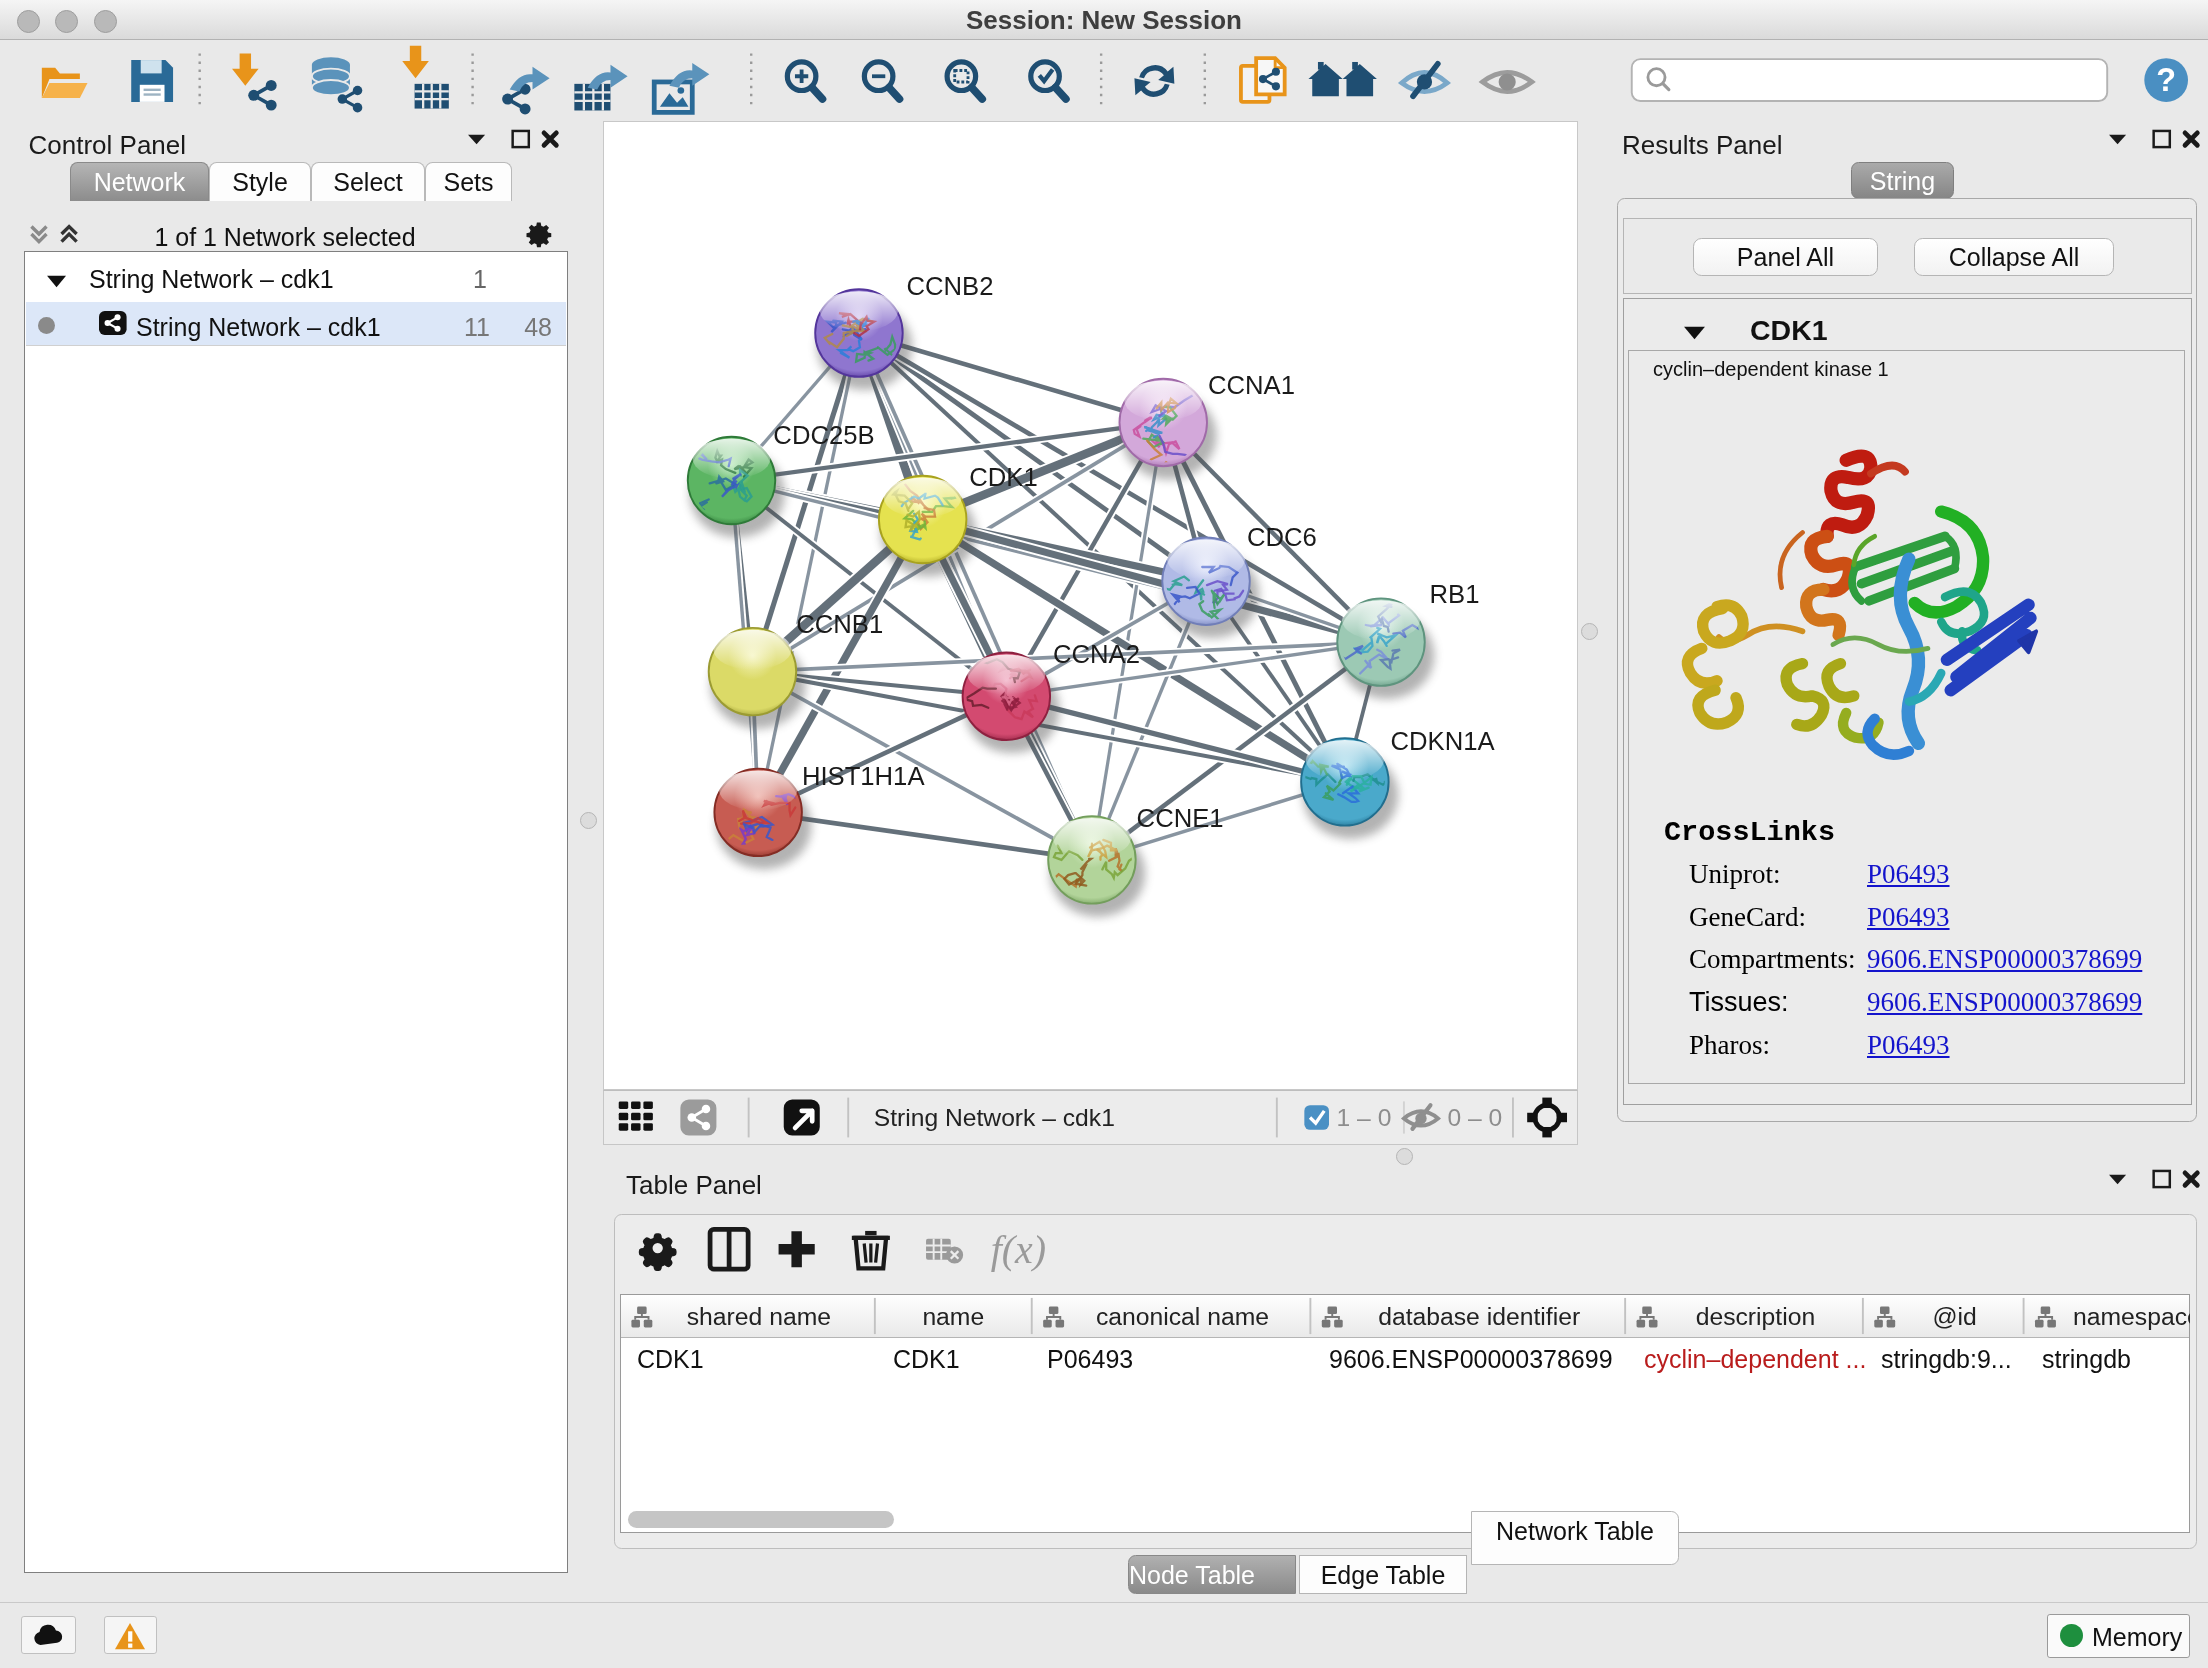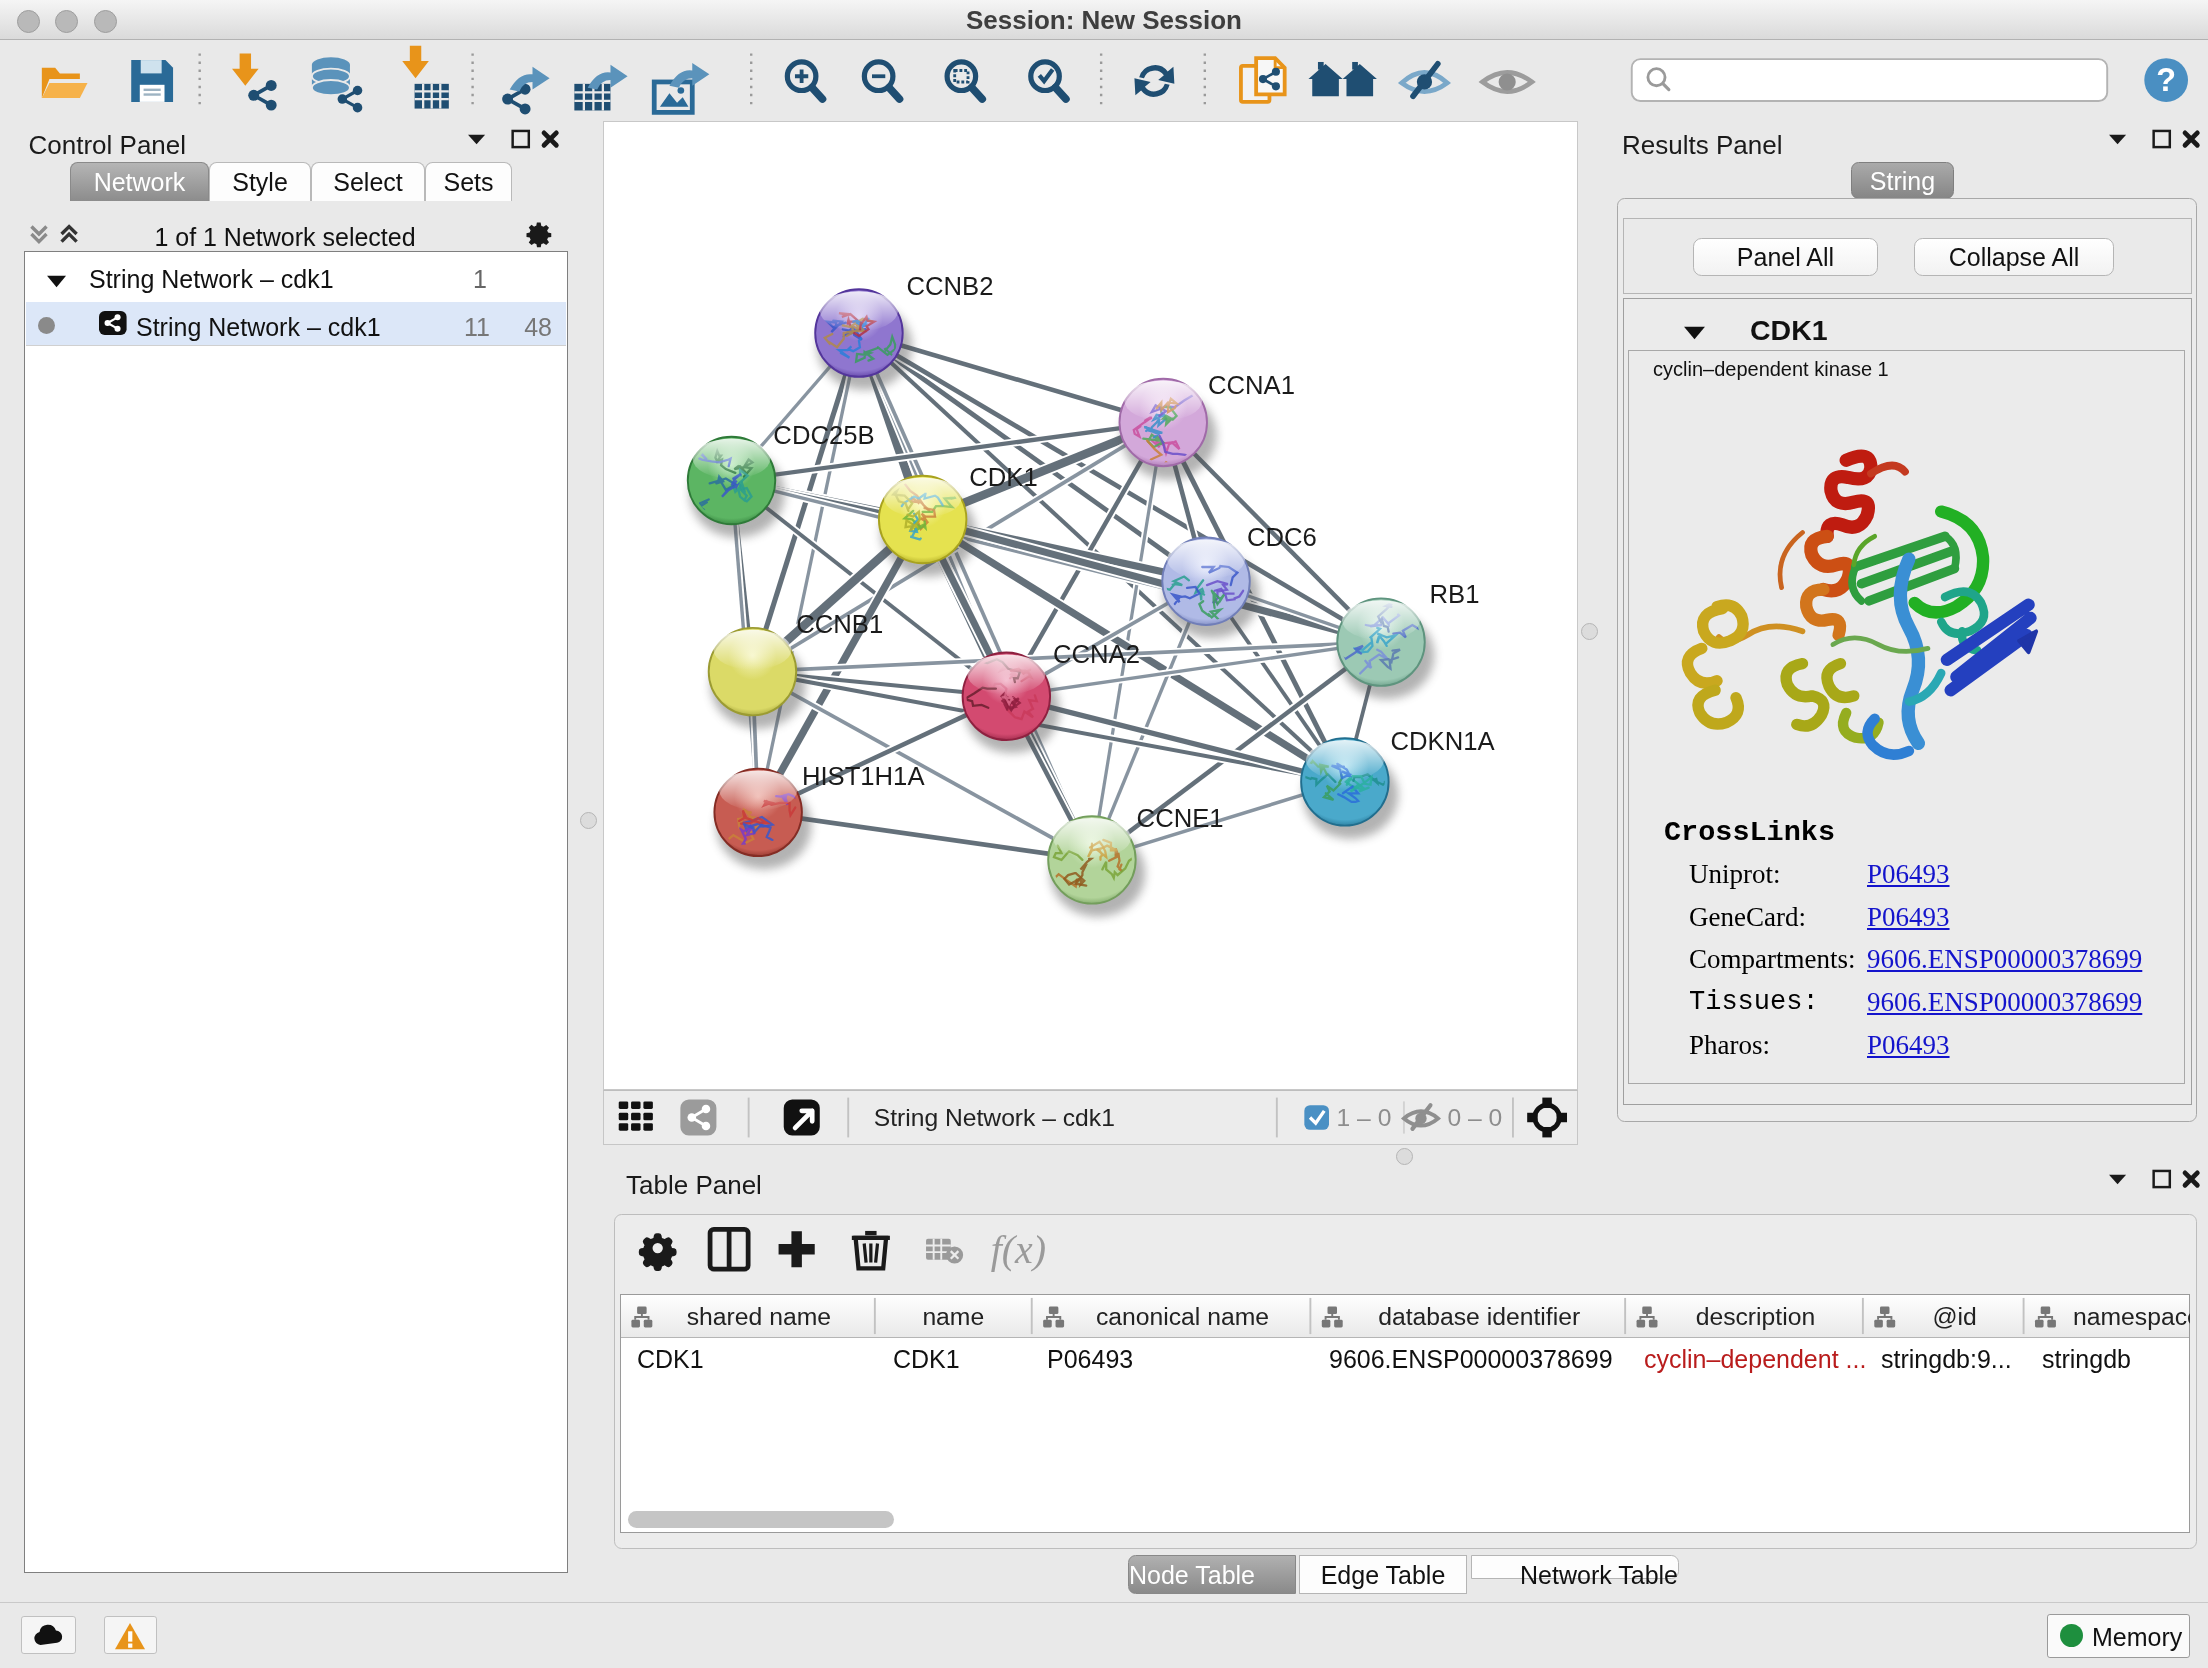--- a/index.html
+++ b/index.html
@@ -616,21 +616,21 @@
       <path d="M282 214 q-30 8 -52 -4 q-26 -14 -48 0" stroke="#6aa84f" stroke-width="5"></path>
     </g>
   </svg>
 <div class="abs" style="left:1664px;top:816px;width:285px;font-family:Liberation Mono, monospace;font-size:28.5px;font-weight:bold;color:#000">CrossLinks</div>
 <div class="abs" style="left:1689px;top:859px;width:181px;font-family:'Liberation Serif',serif;font-size:27px;color:#000">Uniprot:</div>
 <div class="abs" style="left:1867px;top:859px;width:323px;font-family:'Liberation Serif',serif;font-size:27px;color:#000"><span style="color:#1414cc;text-decoration:underline">P06493</span></div>
 <div class="abs" style="left:1689px;top:902px;width:181px;font-family:'Liberation Serif',serif;font-size:27px;color:#000">GeneCard:</div>
 <div class="abs" style="left:1867px;top:902px;width:323px;font-family:'Liberation Serif',serif;font-size:27px;color:#000"><span style="color:#1414cc;text-decoration:underline">P06493</span></div>
 <div class="abs" style="left:1689px;top:944px;width:181px;font-family:'Liberation Serif',serif;font-size:27px;color:#000">Compartments:</div>
 <div class="abs" style="left:1867px;top:944px;width:323px;font-family:'Liberation Serif',serif;font-size:27px;color:#000"><span style="color:#1414cc;text-decoration:underline">9606.ENSP00000378699</span></div>
-<div class="abs" style="left:1689px;top:987px;width:181px;font-family:Liberation Mono, monospace;font-size:27px;color:#000">Tissues:</div>
+<div class="abs" style="left:1689px;top:987px;width:181px;font-family:Liberation Sans, sans-serif;font-size:27px;color:#000">Tissues:</div>
 <div class="abs" style="left:1867px;top:987px;width:323px;font-family:'Liberation Serif',serif;font-size:27px;color:#000"><span style="color:#1414cc;text-decoration:underline">9606.ENSP00000378699</span></div>
 <div class="abs" style="left:1689px;top:1030px;width:181px;font-family:'Liberation Serif',serif;font-size:27px;color:#000">Pharos:</div>
 <div class="abs" style="left:1867px;top:1030px;width:323px;font-family:'Liberation Serif',serif;font-size:27px;color:#000"><span style="color:#1414cc;text-decoration:underline">P06493</span></div>
 <div class="abs ptitle" style="left:626px;top:1170px;width:285px">Table Panel</div>
 <svg class="abs" style="left:2109px;top:1167px" width="95" height="25" viewBox="0 0 100 26">
     <path d="M0 8 L18 8 L9 18 Z" fill="#1a1a1a"></path>
     <rect x="47" y="4" width="17" height="17" fill="none" stroke="#1a1a1a" stroke-width="2.6"></rect>
     <path d="M80 6 L93 19 M93 6 L80 19" stroke="#1a1a1a" stroke-width="5" stroke-linecap="round"></path>
   </svg>
 <div class="abs" style="left:614px;top:1214px;width:1583px;height:335px;background:#ececec;border:1px solid #bdbdbd;border-radius:7.6px"></div>
@@ -711,21 +711,21 @@
 <div class="abs" style="left:637px;top:1345px;width:295px;font-size:25px;color:#111;white-space:nowrap;overflow:hidden">CDK1</div>
 <div class="abs" style="left:893px;top:1345px;width:295px;font-size:25px;color:#111;white-space:nowrap;overflow:hidden">CDK1</div>
 <div class="abs" style="left:1047px;top:1345px;width:295px;font-size:25px;color:#111;white-space:nowrap;overflow:hidden">P06493</div>
 <div class="abs" style="left:1329px;top:1345px;width:295px;font-size:25px;color:#111;white-space:nowrap;overflow:hidden">9606.ENSP00000378699</div>
 <div class="abs" style="left:1644px;top:1345px;width:295px;font-size:25px;color:#b91c1c;white-space:nowrap;overflow:hidden">cyclin–dependent ...</div>
 <div class="abs" style="left:1881px;top:1345px;width:295px;font-size:25px;color:#111;white-space:nowrap;overflow:hidden">stringdb:9...</div>
 <div class="abs" style="left:2042px;top:1345px;width:295px;font-size:25px;color:#111;white-space:nowrap;overflow:hidden">stringdb</div>
 <div class="abs" style="left:628px;top:1511px;width:266px;height:17px;background:#c5c5c5;border-radius:8.6px"></div>
 <div class="abs" style="left:1128px;top:1555px;width:168px;height:39px;line-height:39px;text-align:left;font-size:25px;color:#fff;background:linear-gradient(#b0b0b0,#8a8a8a);border:1px solid #888;border-radius:7.6px 0 0 7.6px">Node Table</div>
 <div class="abs" style="left:1299px;top:1555px;width:168px;height:39px;line-height:39px;text-align:center;font-size:25px;color:#111;background:#fdfdfd;border:1px solid #b5b5b5">Edge Table</div>
-<div class="abs" style="left:1471px;top:1555px;width:208px;height:24px;line-height:39px;text-align:right;font-size:25px;color:#111;background:#fdfdfd;border:1px solid #b5b5b5;border-radius:0 7.6px 7.6px 0">Network Table</div>
+<div class="abs" style="left:1471px;top:1511px;width:208px;height:54px;line-height:39px;text-align:center;font-size:25px;color:#111;background:#fdfdfd;border:1px solid #b5b5b5;border-radius:0 7.6px 7.6px 0">Network Table</div>
 <div class="abs" style="left:0;top:1602px;width:2208px;height:1px;background:#c9c9c9"></div>
 <div class="abs" style="left:21px;top:1616px;width:55px;height:38px;background:#f5f5f5;border:1px solid #c0c0c0;border-radius:2.9px"></div>
 <svg class="abs" style="left:31px;top:1624px" width="34" height="23" viewBox="0 0 36 24">
     <path fill="#111" d="M10 22 a7 7 0 0 1 -1 -13.8 a9 9 0 0 1 17.4 -1.4 a6.5 6.5 0 0 1 1.2 12.9 Z"></path>
   </svg>
 <div class="abs" style="left:104px;top:1616px;width:53px;height:38px;background:#f5f5f5;border:1px solid #c0c0c0;border-radius:2.9px"></div>
 <svg class="abs" style="left:113px;top:1621px" width="34" height="30" viewBox="0 0 36 32">
     <path d="M18 2 L34 30 L2 30 Z" fill="#e8941a"></path>
     <rect x="16" y="11" width="4.5" height="11" fill="#fff"></rect>
     <rect x="16" y="24" width="4.5" height="4.5" fill="#fff"></rect>

